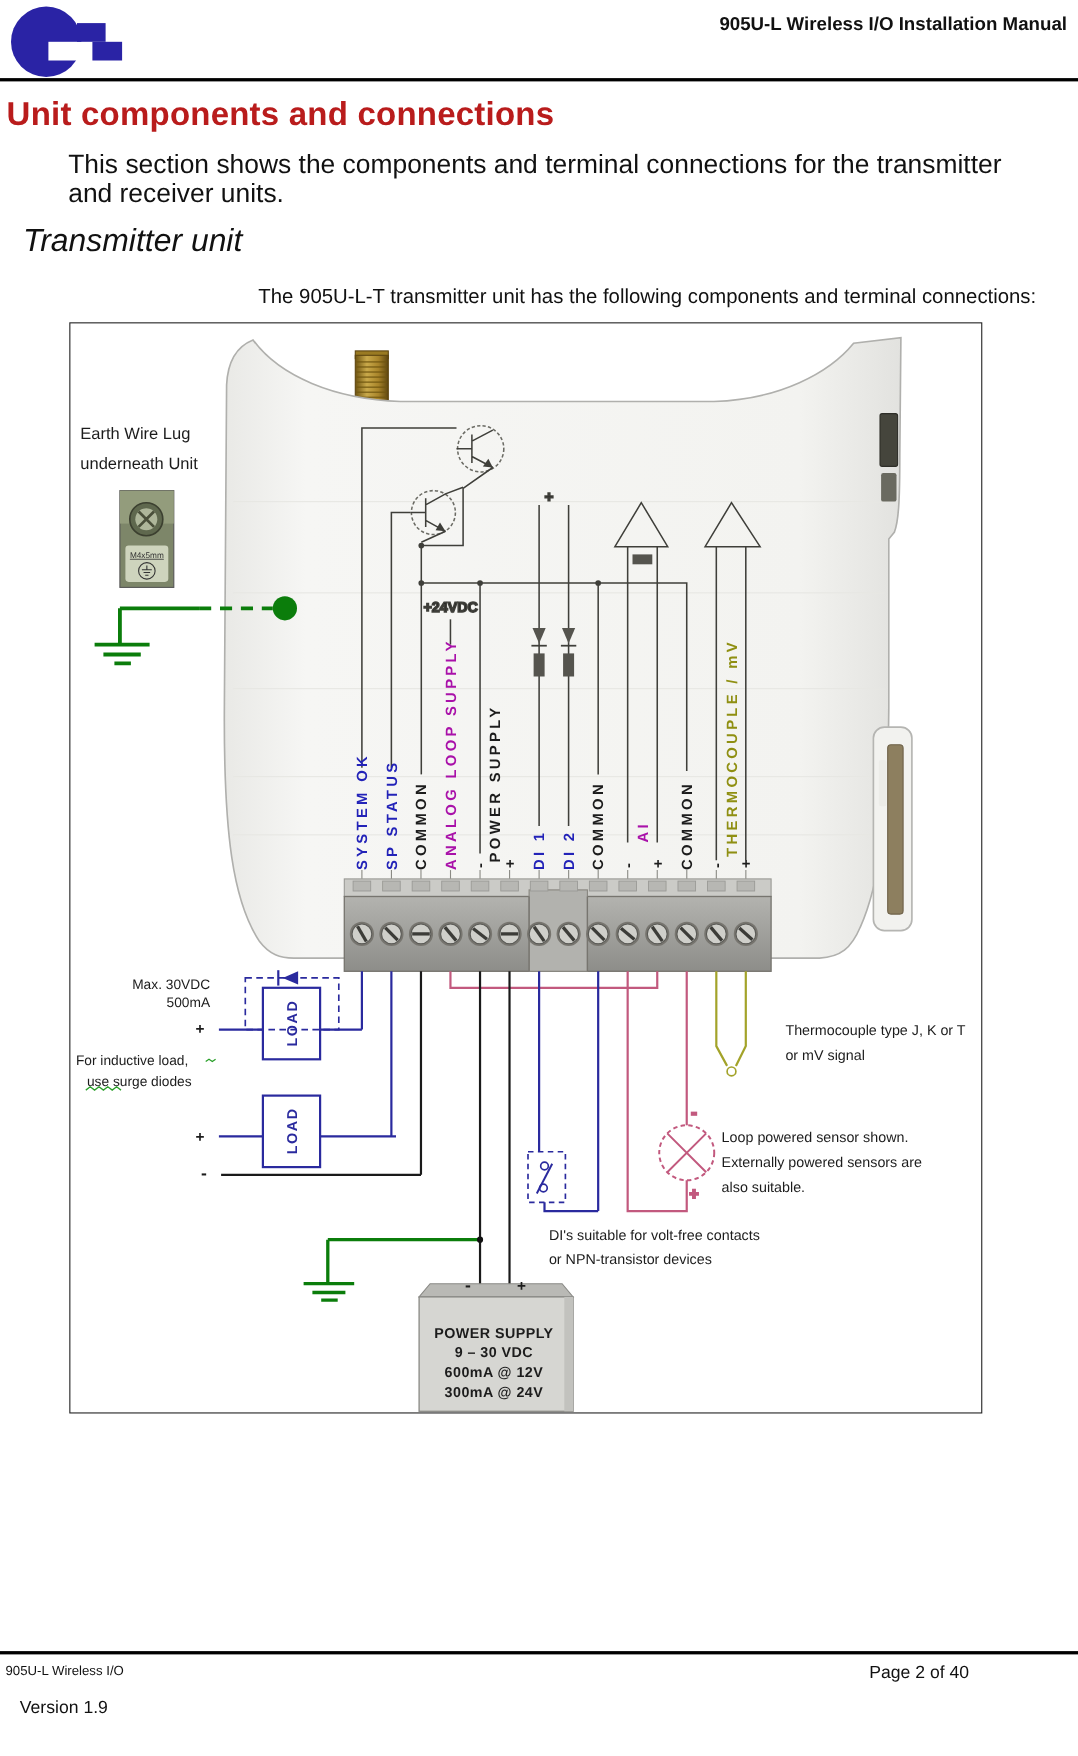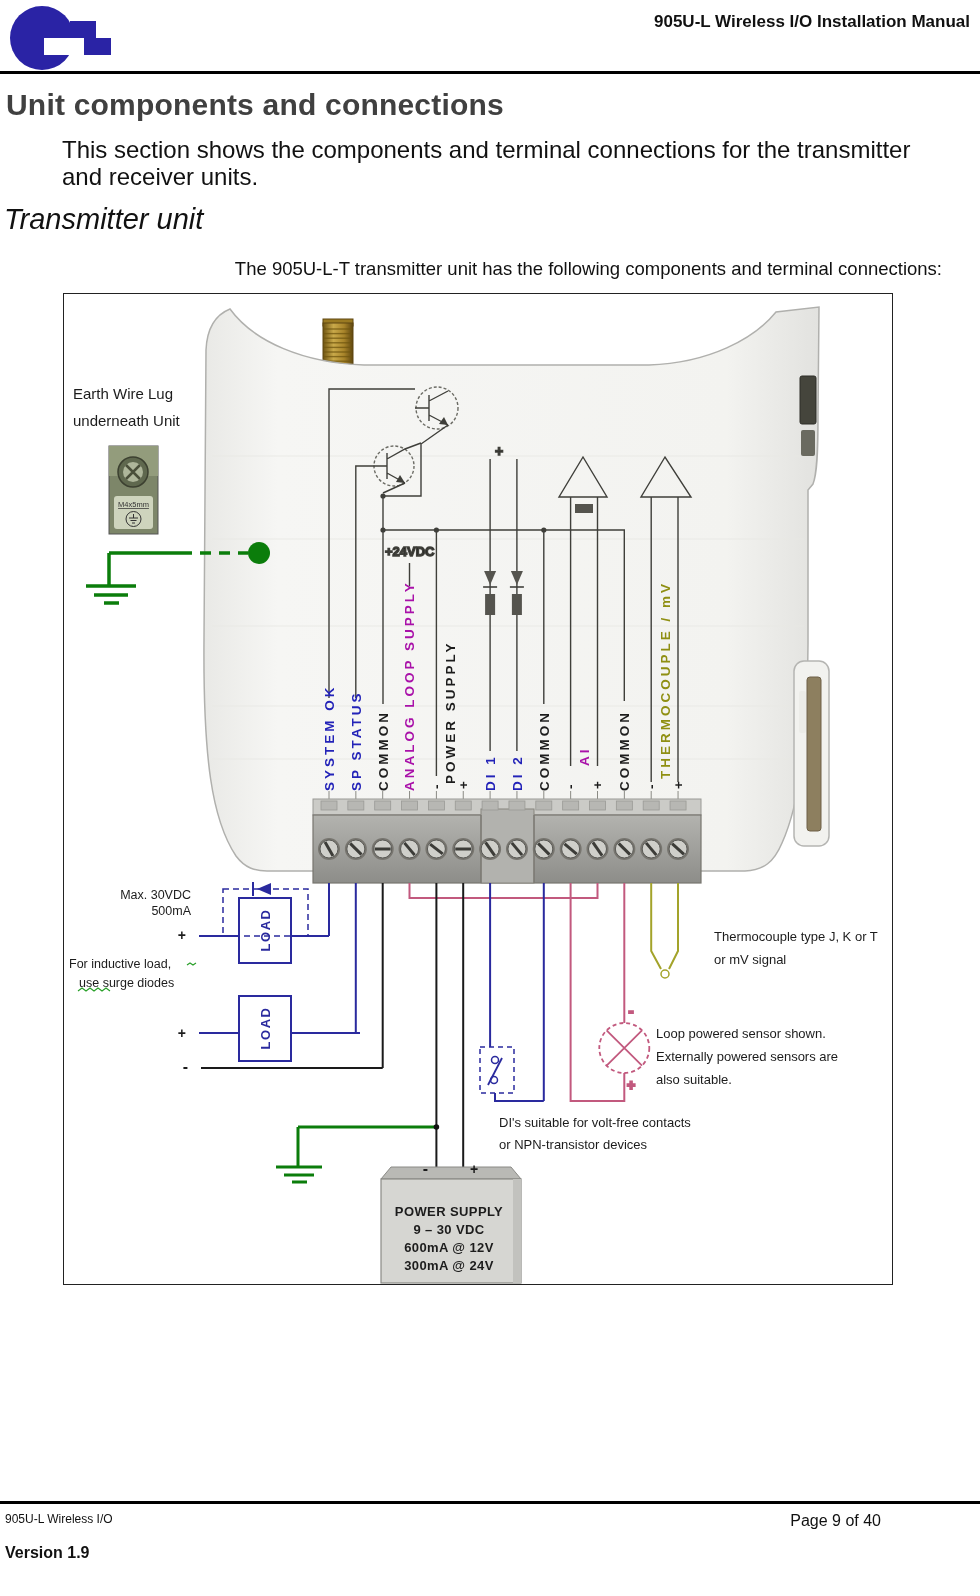--- a/index.html
+++ b/index.html
@@ -2,29 +2,29 @@
 <html><head>
 <meta charset="utf-8">
 <style>
   html,body{margin:0;padding:0;background:#fff;}
   .page{position:relative;width:980px;height:1596px;background:#fff;overflow:hidden;
         font-family:"Liberation Sans",sans-serif;color:#111;}
   .hdr-title{position:absolute;top:12px;right:10px;font-size:17px;font-weight:bold;}
   .hdr-rule{position:absolute;top:71px;left:0;width:980px;height:3px;background:#000;}
   .logo{position:absolute;top:4px;left:8px;}
   h1.title{position:absolute;top:88px;left:6px;margin:0;font-size:30px;font-weight:bold;
-           color:#404040;letter-spacing:.2px;}
+           color:#b91c1c;letter-spacing:.2px;}
   p.intro{position:absolute;top:136px;left:62px;width:856px;margin:0;font-size:24px;line-height:27px;}
-  h2.sub{position:absolute;top:203px;left:4px;margin:0;font-size:29px;font-style:italic;font-weight:normal;}
+  h2.sub{position:absolute;top:203px;left:21px;margin:0;font-size:29px;font-style:italic;font-weight:normal;}
   p.lead{position:absolute;top:258px;left:62px;width:880px;margin:0;font-size:18.5px;text-align:right;}
   .figure{position:absolute;top:293px;left:63px;width:828px;height:990px;border:1px solid #222;background:#fff;}
   .ftr-rule{position:absolute;top:1501px;left:0;width:980px;height:3px;background:#000;}
   .ftr-left{position:absolute;top:1512px;left:5px;font-size:12px;}
   .ftr-right{position:absolute;top:1512px;right:99px;font-size:16px;}
-  .ftr-ver{position:absolute;top:1544px;left:5px;font-size:16px;font-weight:bold;}
+  .ftr-ver{position:absolute;top:1544px;left:18px;font-size:16px;font-weight:normal;}
 </style>
 </head>
 <body>
 
 <div class="page">
 
   <svg class="logo" width="110" height="68" viewBox="0 0 110 68">
     <circle cx="34" cy="34" r="32" fill="#2a23a5"></circle>
     <rect x="36" y="34" width="32" height="17" fill="#ffffff"></rect>
     <rect x="62" y="17" width="26" height="17" fill="#2a23a5"></rect>
@@ -329,15 +329,15 @@
         </g>
         <g>
           <text x="9" y="105" fill="#1c1c1c" font-size="15" font-family="&quot;Liberation Sans&quot;,sans-serif">Earth Wire Lug</text>
           <text x="9" y="132" fill="#1c1c1c" font-size="15" font-family="&quot;Liberation Sans&quot;,sans-serif">underneath Unit</text>
         </g>
       </svg>
   </div>
 
   <div class="ftr-rule"></div>
   <div class="ftr-left">905U-L Wireless I/O</div>
-  <div class="ftr-right">Page 9 of 40</div>
+  <div class="ftr-right">Page 2 of 40</div>
   <div class="ftr-ver">Version 1.9</div>
 </div>
 
 </body></html>

